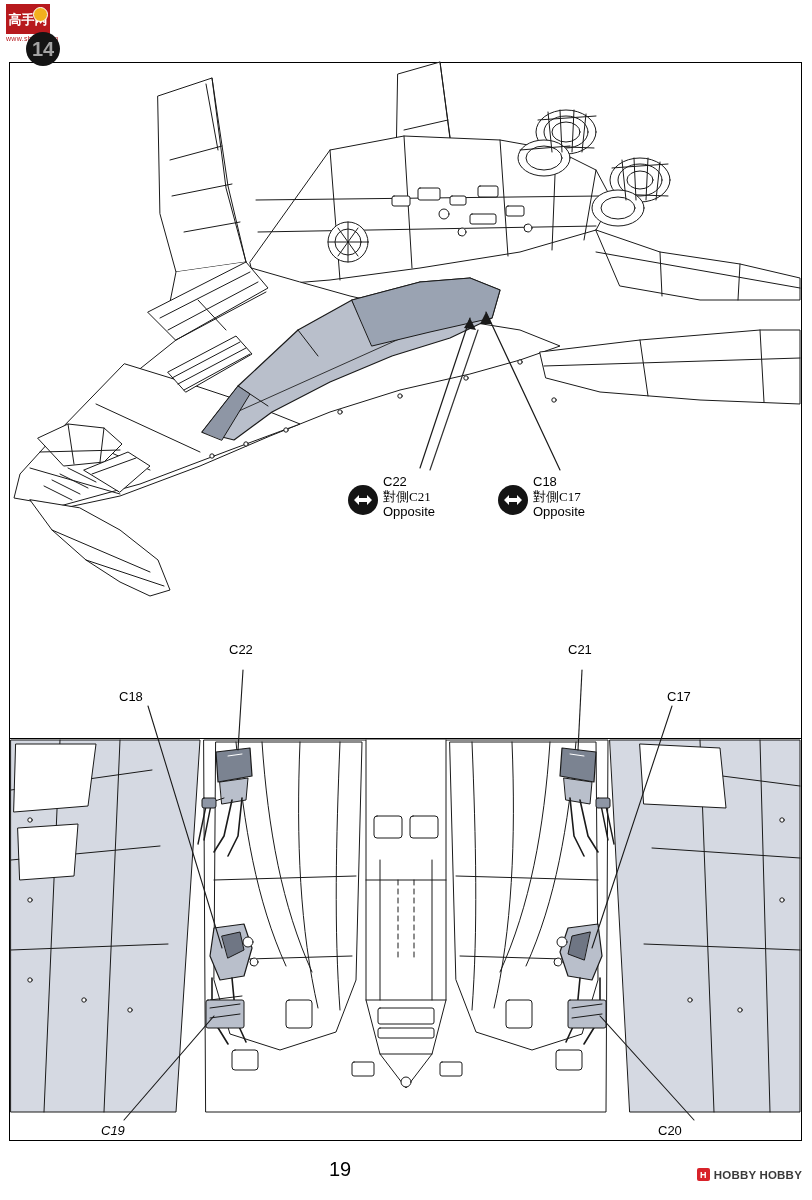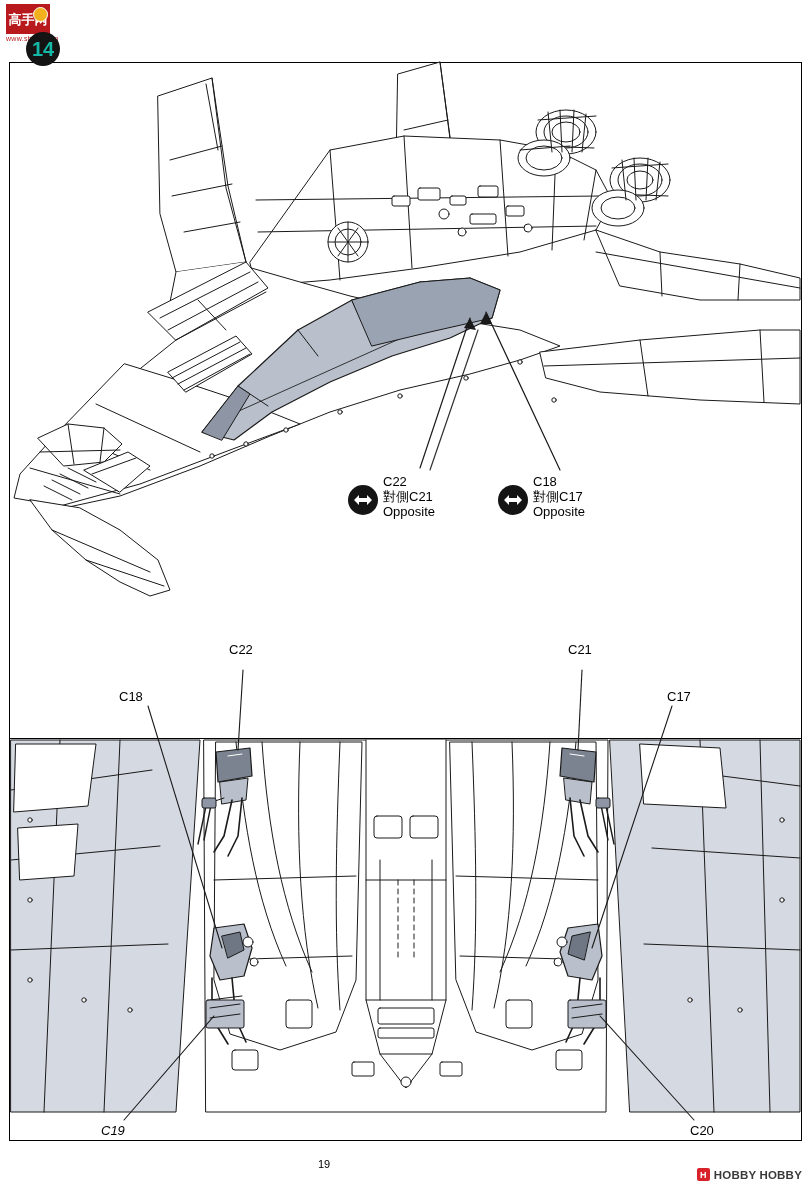--- a/index.html
+++ b/index.html
@@ -57,21 +57,21 @@
 
   
   #step-badge {
     position: absolute;
     left: 26px;
     top: 32px;
     width: 34px;
     height: 34px;
     border-radius: 50%;
     background: #141414;
-    color: #14b8a6;
+    color: #a3a3a3;
     font-size: 20px;
     font-weight: bold;
     display: flex;
     align-items: center;
     justify-content: center;
     z-index: 40;
   }
 
   
   #page-frame {
@@ -127,31 +127,31 @@
     margin-top: 11px;
     flex: 0 0 auto;
   }
   .opp-badge svg { display: block; }
   .opp-text {
     margin-left: 5px;
     font-size: 13px;
     line-height: 15px;
   }
   .opp-text .l1 { display: block; }
-  .opp-text .l2 { display: block; }
+  .opp-text .l2 { display: block; font-family: Liberation Serif, serif; }
   .opp-text .l3 { display: block; }
 
   
   #page-number {
     position: absolute;
-    left: 0;
+    left: 16px;
     top: 1158px;
     width: 648px;
     text-align: center;
-    font-size: 11px;
+    font-size: 20px;
   }
   #brand {
     position: absolute;
     right: 10px;
     top: 1168px;
     display: flex;
     align-items: center;
     font-size: 11.5px;
     font-weight: bold;
     color: #3a3a3a;
@@ -475,20 +475,20 @@
     <path d="M124 1120 L214 1016" stroke-width="1.1"></path>
     <path d="M694 1120 L600 1016" stroke-width="1.1"></path>
   </g>
 </svg>
 
 <div class="callout" style="left:229px; top:643px;">C22</div>
 <div class="callout" style="left:568px; top:643px;">C21</div>
 <div class="callout" style="left:119px; top:690px;">C18</div>
 <div class="callout" style="left:667px; top:690px;">C17</div>
 <div class="callout" style="left:101px; top:1124px;font-style:italic;">C19</div>
-<div class="callout" style="left:690px; top:1124px;">C20</div>
+<div class="callout" style="left:658px; top:1124px;">C20</div>
 
 <div id="page-number">19</div>
 
 <div id="brand">
   <span class="brand-mark">H</span>
   <span>HOBBY HOBBY</span>
 </div>
 
 </body></html>

